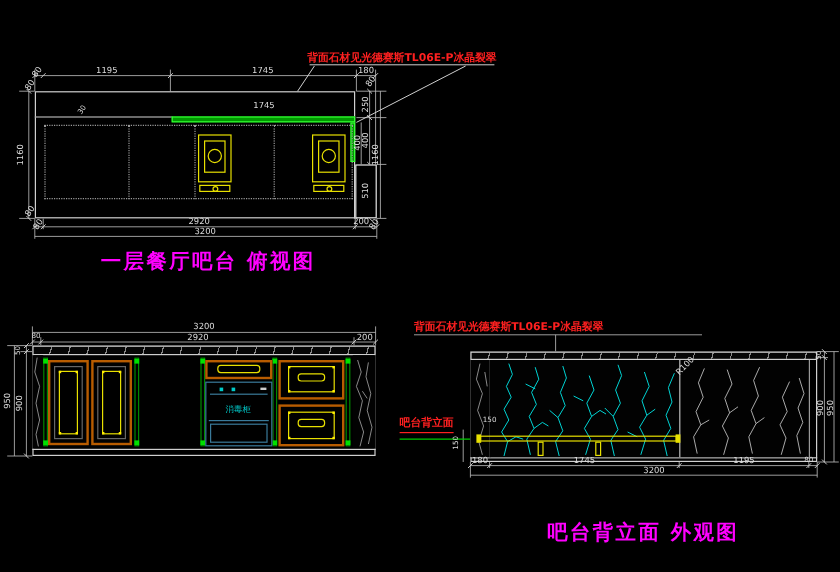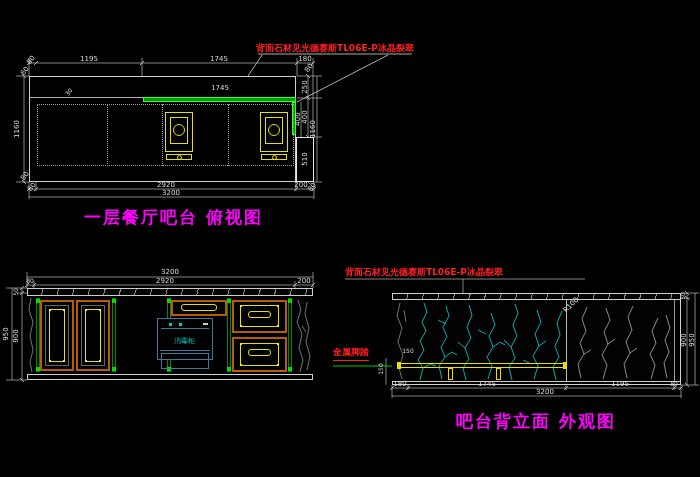--- a/index.html
+++ b/index.html
@@ -145,21 +145,21 @@
   <div class="grayframe" style="left:81px;top:305px;width:24px;height:61px;"></div>
   <div class="yl" style="left:85px;top:309px;width:16px;height:53px;"></div>
   <div class="cdot" style="left:85px;top:309px;"></div>
   <div class="cdot" style="left:99px;top:309px;"></div>
   <div class="cdot" style="left:85px;top:360px;"></div>
   <div class="cdot" style="left:99px;top:360px;"></div>
 
 
   <div class="orange" style="left:171px;top:300px;width:56px;height:16px;"></div>
   <div class="yl" style="left:181px;top:304px;width:36px;height:7px;border-radius:3px;"></div>
-  <div class="bluebox" style="left:157px;top:318px;width:56px;height:42px;">
+  <div class="bluebox" style="left:171px;top:318px;width:56px;height:54px;">
     <div class="abs" style="left:3px;top:2px;width:48px;height:7px;border-bottom:1px solid #3a7a9a;">
       <span class="abs" style="left:8px;top:2px;width:3px;height:3px;background:#00c8c8;"></span>
       <span class="abs" style="left:18px;top:2px;width:3px;height:3px;background:#00c8c8;"></span>
       <span class="abs" style="left:42px;top:2px;width:5px;height:2px;background:#cccccc;"></span>
     </div>
     <span class="applabel" style="left:16px;top:17px;color:#00c8c8;font-size:7px;">消毒柜</span>
     <div class="abs" style="left:2px;top:31px;width:50px;height:0;border-top:1px solid #3a7a9a;"></div>
     <div class="abs" style="left:3px;top:34px;width:48px;height:16px;border:1px solid #3a7a9a;box-sizing:border-box;"></div>
   </div>
 
@@ -231,27 +231,27 @@
   </div>
   <div class="abs" style="left:674px;top:300px;width:7px;height:81px;border-left:1px solid #999;"></div>
 
   <div class="yl" style="left:400px;top:363px;width:164px;height:5px;"></div>
   <div class="ylfill" style="left:397px;top:362px;width:4px;height:7px;"></div>
   <div class="ylfill" style="left:563px;top:362px;width:4px;height:7px;"></div>
   <div class="yl" style="left:448px;top:368px;width:5px;height:12px;"></div>
   <div class="yl" style="left:496px;top:368px;width:5px;height:12px;"></div>
 
   <div class="note" style="left:345px;top:266px;">背面石材见光德赛斯TL06E-P冰晶裂翠</div>
-  <div class="note" style="left:333px;top:346px;border-bottom:1px solid #ff2020;padding-bottom:1px;">金属脚踏</div>
+  <div class="note" style="left:333px;top:346px;border-bottom:1px solid #ff2020;padding-bottom:1px;">吧台背立面</div>
   <div class="dim dimr45" style="left:571px;top:301px;">R100</div>
   <div class="dim sm" style="left:408px;top:347px;">150</div>
   <div class="dim dimv sm" style="left:381px;top:365px;">150</div>
   <div class="dim" style="left:400px;top:380px;">180</div>
   <div class="dim" style="left:487px;top:380px;">1745</div>
   <div class="dim" style="left:620px;top:380px;">1195</div>
   <div class="dim sm" style="left:674px;top:380px;">80</div>
   <div class="dim" style="left:545px;top:388px;">3200</div>
   <div class="dim dimv sm" style="left:683px;top:292px;">50</div>
   <div class="dim dimv" style="left:684px;top:336px;">900</div>
   <div class="dim dimv" style="left:692px;top:336px;">950</div>
-  <div class="title" style="left:456px;top:410px;text-align:center;">吧台背立面 外观图</div>
+  <div class="title" style="left:456px;top:432px;text-align:center;">吧台背立面 外观图</div>
 
 </div>
 
 </body></html>

